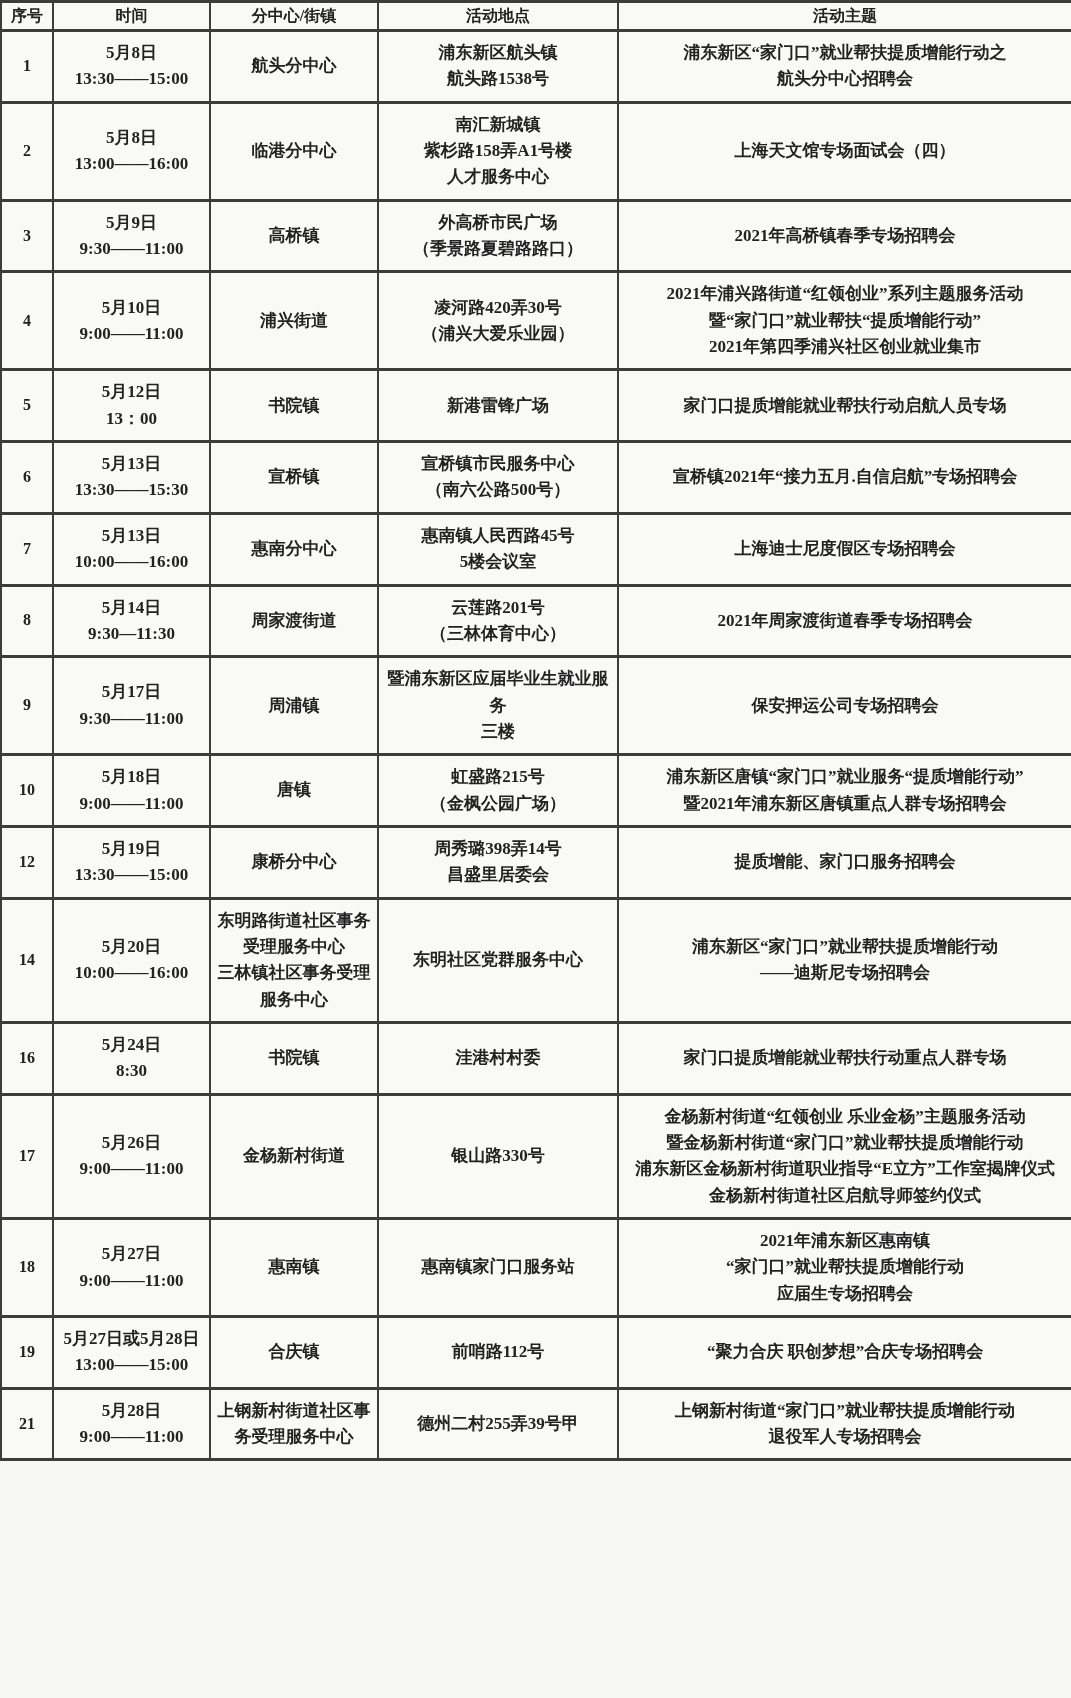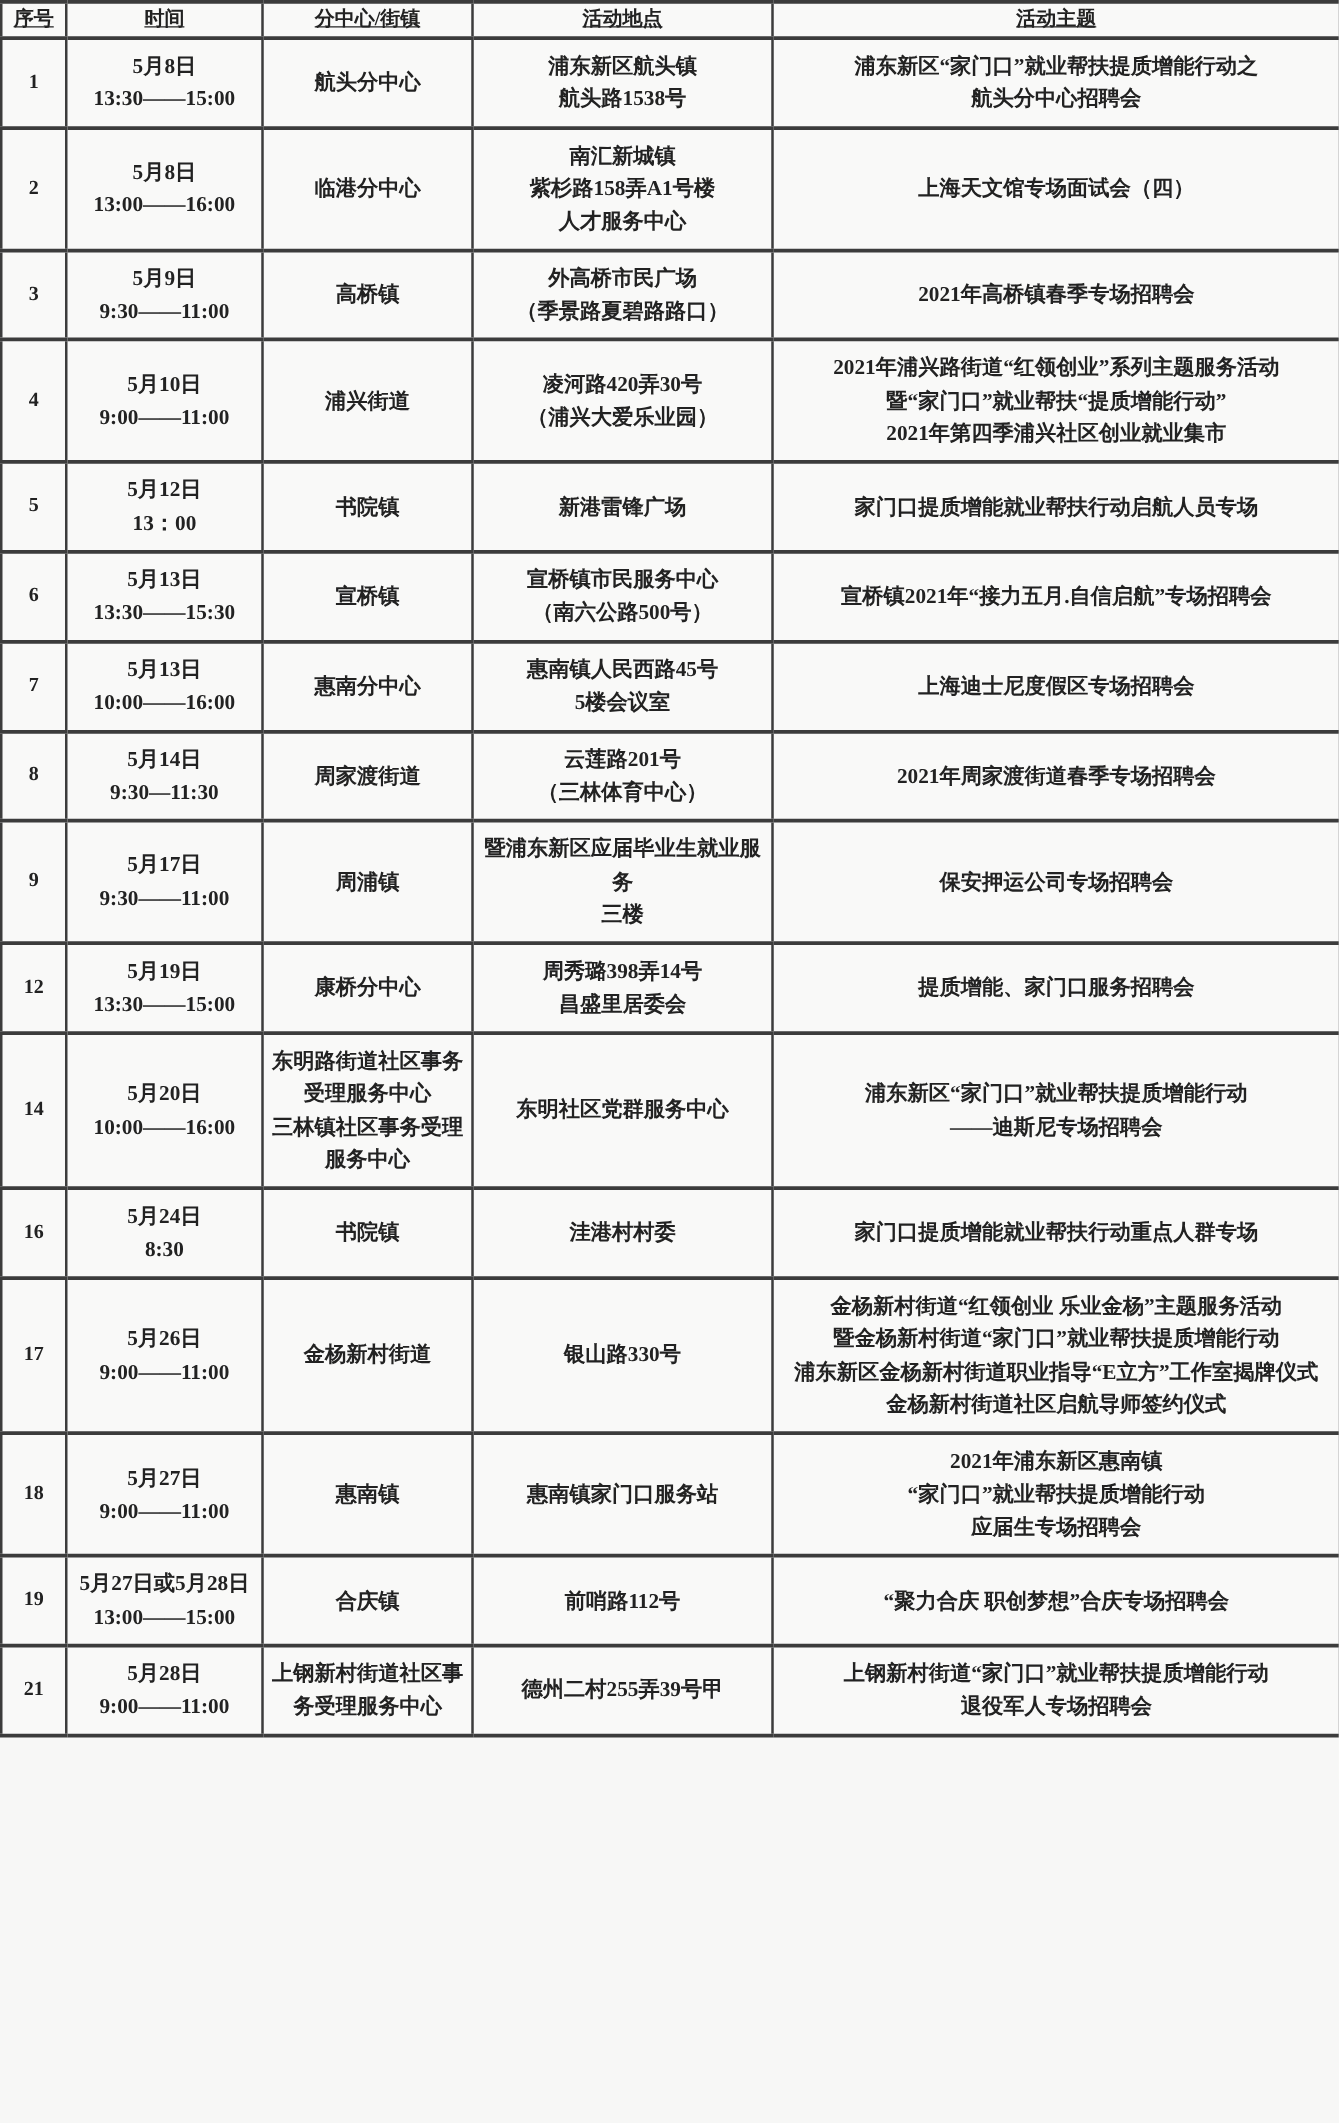--- a/index.html
+++ b/index.html
@@ -35,21 +35,20 @@
     vertical-align: middle;
     white-space: pre-line;
     padding: 8px 6px;
   }
   thead th {
     font-size: 16px;
     line-height: 1.1;
     padding: 3px 2px;
     height: 20px;
     font-weight: 700;
-    text-decoration: underline;
   }
   tbody td {
     font-size: 17px;
     line-height: 1.55;
   }
   td[data-name="cell-seq"] {
     font-size: 16px;
   }
 </style>
 </head>
@@ -151,20 +150,30 @@
       <tr data-name="table-row">
         <td data-name="cell-seq">9</td>
         <td data-name="cell-time">5月17日
 9:30——11:00</td>
         <td data-name="cell-center">周浦镇</td>
         <td data-name="cell-location">暨浦东新区应届毕业生就业服务
 三楼</td>
         <td data-name="cell-theme">保安押运公司专场招聘会</td>
       </tr>
       <tr data-name="table-row">
+        <td data-name="cell-seq">10</td>
+        <td data-name="cell-time">5月18日
+9:00——11:00</td>
+        <td data-name="cell-center">唐镇</td>
+        <td data-name="cell-location">虹盛路215号
+（金枫公园广场）</td>
+        <td data-name="cell-theme">浦东新区唐镇“家门口”就业服务“提质增能行动”
+暨2021年浦东新区唐镇重点人群专场招聘会</td>
+      </tr>
+      <tr data-name="table-row">
         <td data-name="cell-seq">12</td>
         <td data-name="cell-time">5月19日
 13:30——15:00</td>
         <td data-name="cell-center">康桥分中心</td>
         <td data-name="cell-location">周秀璐398弄14号
 昌盛里居委会</td>
         <td data-name="cell-theme">提质增能、家门口服务招聘会</td>
       </tr>
       <tr data-name="table-row">
         <td data-name="cell-seq">14</td>

